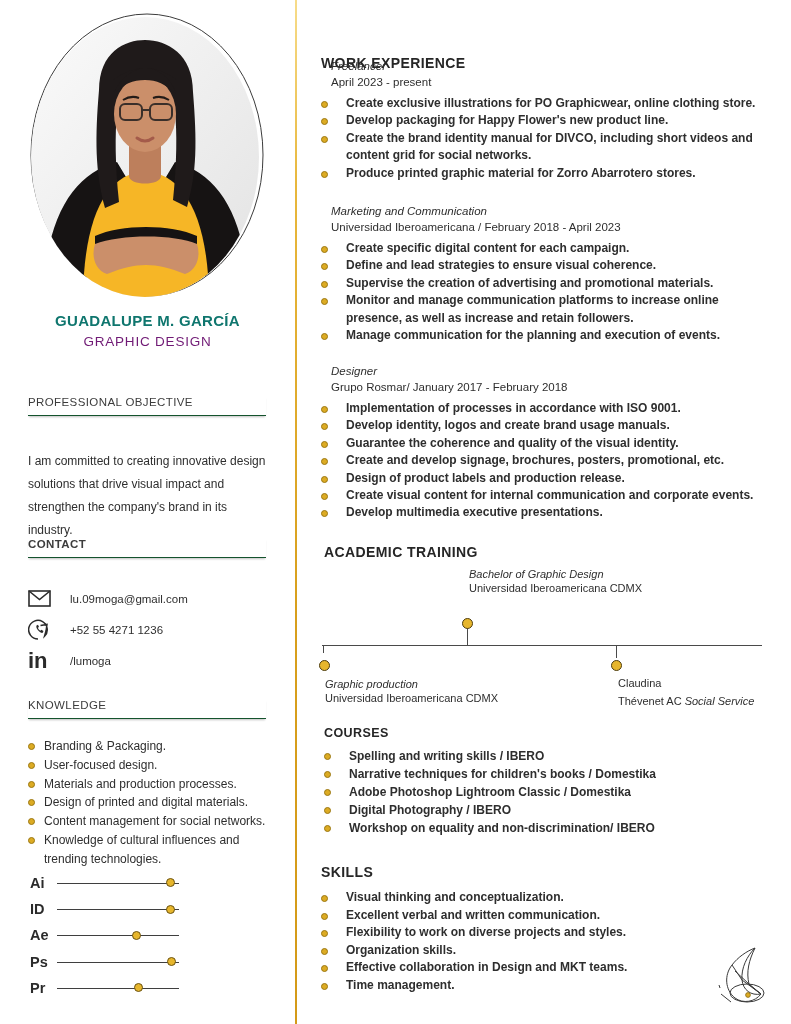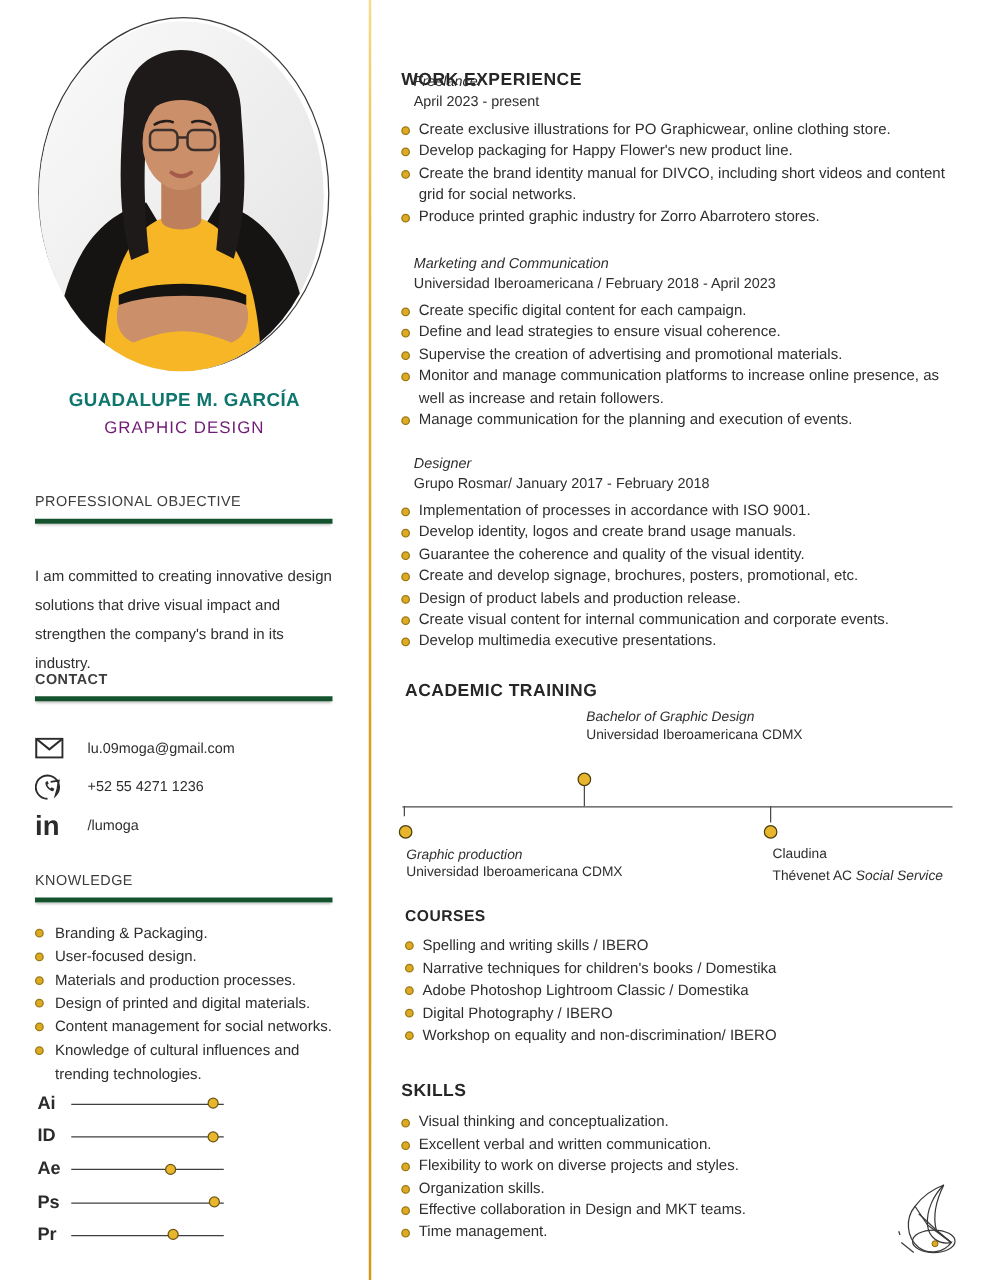--- a/index.html
+++ b/index.html
@@ -12,21 +12,21 @@
 
   
   .sidebar{position:absolute;left:0;top:0;width:295px;height:1024px;}
   .photo{position:absolute;left:25px;top:12px;width:242px;height:290px;}
   .name{position:absolute;left:0;top:312px;width:295px;text-align:center;
     font-size:15px;font-weight:bold;letter-spacing:.3px;color:#0f766e;}
   .role{position:absolute;left:0;top:334px;width:295px;text-align:center;
     font-size:13.5px;letter-spacing:.8px;color:#701a75;}
 
   .side-head{position:absolute;left:28px;width:238px;font-size:11.5px;font-weight:bold;
-    letter-spacing:.4px;color:#3c3c3c;padding-bottom:7px;border-bottom:4px solid #14532d;
+    letter-spacing:.4px;color:#3c3c3c;padding-bottom:7px;border-bottom:1px solid #14532d;
     box-shadow:0 2px 2px -1px rgba(0,0,0,.25);}
   .objective-head{top:396px;font-weight:normal;}
   .contact-head{top:538px;font-weight:bold;}
   .knowledge-head{top:699px;font-weight:normal;}
 
   .objective-text{position:absolute;left:28px;top:438px;width:242px;
     font-size:12px;line-height:23px;color:#2e2e2e;}
 
   .contact-list{position:absolute;left:28px;top:583px;width:240px;}
   .contact-row{display:flex;align-items:center;height:31px;}
@@ -53,21 +53,21 @@
   .work-title{top:28px;margin-top:27px;}
   .academic-title{top:544px;left:3px;}
   .courses-title{top:726px;left:3px;font-size:12.5px;}
   .skills-title{top:864px;font-size:14px;}
 
   .job{position:absolute;left:0;width:452px;}
   .job1{top:60px;} .job2{top:205px;} .job3{top:365px;}
   .job-role{font-size:11.5px;font-style:italic;color:#2e2e2e;padding-left:10px;}
   .job-meta{font-size:11.5px;color:#2e2e2e;margin-top:4px;padding-left:10px;}
   .blist{margin:7px 0 0 0;padding:0;list-style:none;}
-  .blist li{display:flex;gap:7px;font-size:12px;line-height:17.4px;color:#2e2e2e;}
+  .blist li{display:flex;gap:18px;font-size:12px;line-height:17.4px;color:#2e2e2e;font-weight:bold;}
   .blist .dot{margin-top:6px;}
   .courses-list{position:absolute;left:3px;top:740px;width:440px;}
   .courses-list li{line-height:18px;}
   .skills-list{position:absolute;left:0;top:882px;width:440px;}
   .skills-list li{line-height:17.6px;}
 
   
   .timeline{position:absolute;left:0;top:566px;width:452px;height:155px;}
   .tl-line{position:absolute;left:1px;top:79px;width:440px;height:0;border-top:1px solid #4a4a4a;}
   .tl-stem{position:absolute;width:0;border-left:1px solid #4a4a4a;}
@@ -257,21 +257,21 @@
           <li>
             <span class="dot"></span>
             <span>Develop packaging for Happy Flower's new product line.</span>
           </li>
           <li>
             <span class="dot"></span>
             <span>Create the brand identity manual for DIVCO, including short videos and content grid for social networks.</span>
           </li>
           <li>
             <span class="dot"></span>
-            <span>Produce printed graphic industry for Zorro Abarrotero stores.</span>
+            <span>Produce printed graphic material for Zorro Abarrotero stores.</span>
           </li>
         </ul>
     </section>
 
     <section class="job job2">
       <div class="job-role">Marketing and Communication</div>
       <div class="job-meta">Universidad Iberoamericana / February 2018 - April 2023</div>
       <ul class="blist">
 
       <li>

